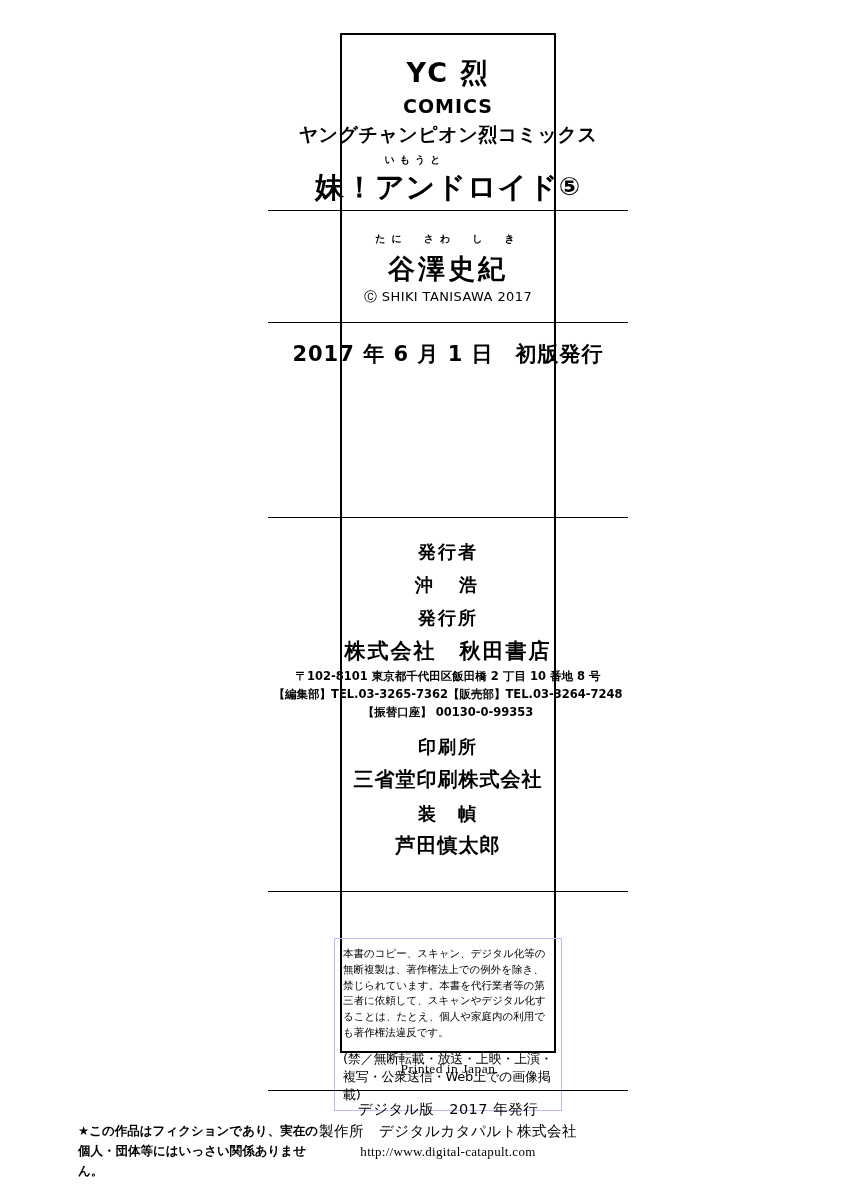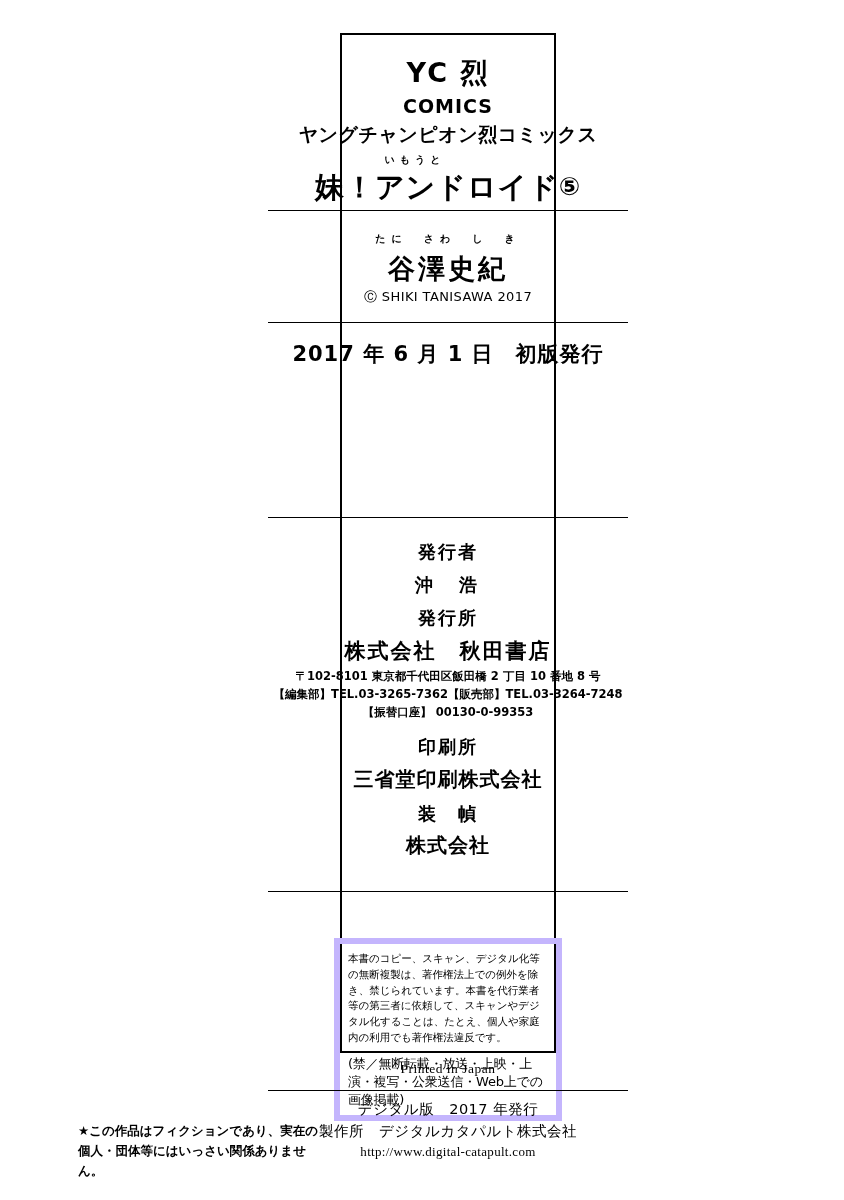--- a/index.html
+++ b/index.html
@@ -123,21 +123,21 @@
     letter-spacing: 1px;
   }
 
   
   #notice-box {
     position: absolute;
     left: 50%;
     transform: translateX(-50%);
     top: 903px;
     width: 228px;
-    border: 6px solid #c4b5fd;
+    border: 1px solid #c4b5fd;
     box-sizing: border-box;
     padding: 7px 8px 6px 8px;
     text-align: left;
   }
   #notice-box .notice-text {
     font-size: 10.5px;
     line-height: 1.5;
     letter-spacing: 0px;
   }
   #notice-box .notice-sub {
@@ -213,21 +213,21 @@
   <div class="band name" style="top:538px;">沖　浩</div>
   <div class="band role" style="top:571px;">発行所</div>
   <div class="band publisher" style="top:602px;">株式会社　秋田書店</div>
   <div class="band addr" style="top:633px;">〒102-8101 東京都千代田区飯田橋 2 丁目 10 番地 8 号</div>
   <div class="band addr" style="top:651px;">【編集部】TEL.03-3265-7362【販売部】TEL.03-3264-7248</div>
   <div class="band addr" style="top:669px;">【振替口座】 00130-0-99353</div>
 
   <div class="band role" style="top:700px;">印刷所</div>
   <div class="band printer" style="top:731px;">三省堂印刷株式会社</div>
   <div class="band role" style="top:767px;">装　幀</div>
-  <div class="band printer" style="top:797px;">株式会社</div>
+  <div class="band printer" style="top:797px;">芦田慎太郎</div>
 
   <div class="rule" style="top:856px;"></div>
 
   <div id="notice-box">
     <div class="notice-text">本書のコピー、スキャン、デジタル化等の無断複製は、著作権法上での例外を除き、禁じられています。本書を代行業者等の第三者に依頼して、スキャンやデジタル化することは、たとえ、個人や家庭内の利用でも著作権法違反です。</div>
     <div class="notice-sub">(禁／無断転載・放送・上映・上演・複写・公衆送信・Web上での画像掲載)</div>
   </div>
 
   <div class="band printed" style="top:1026px;">Printed in Japan</div>
 

